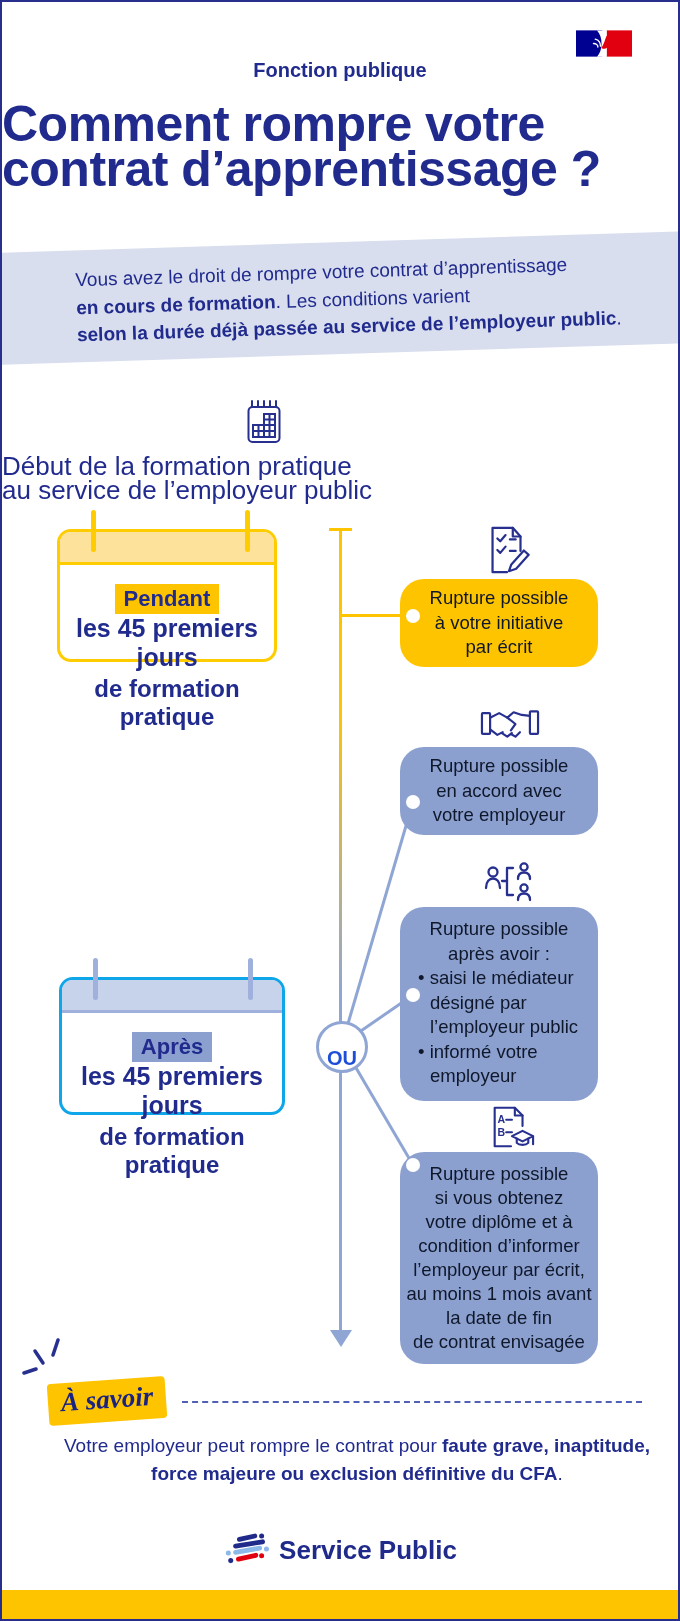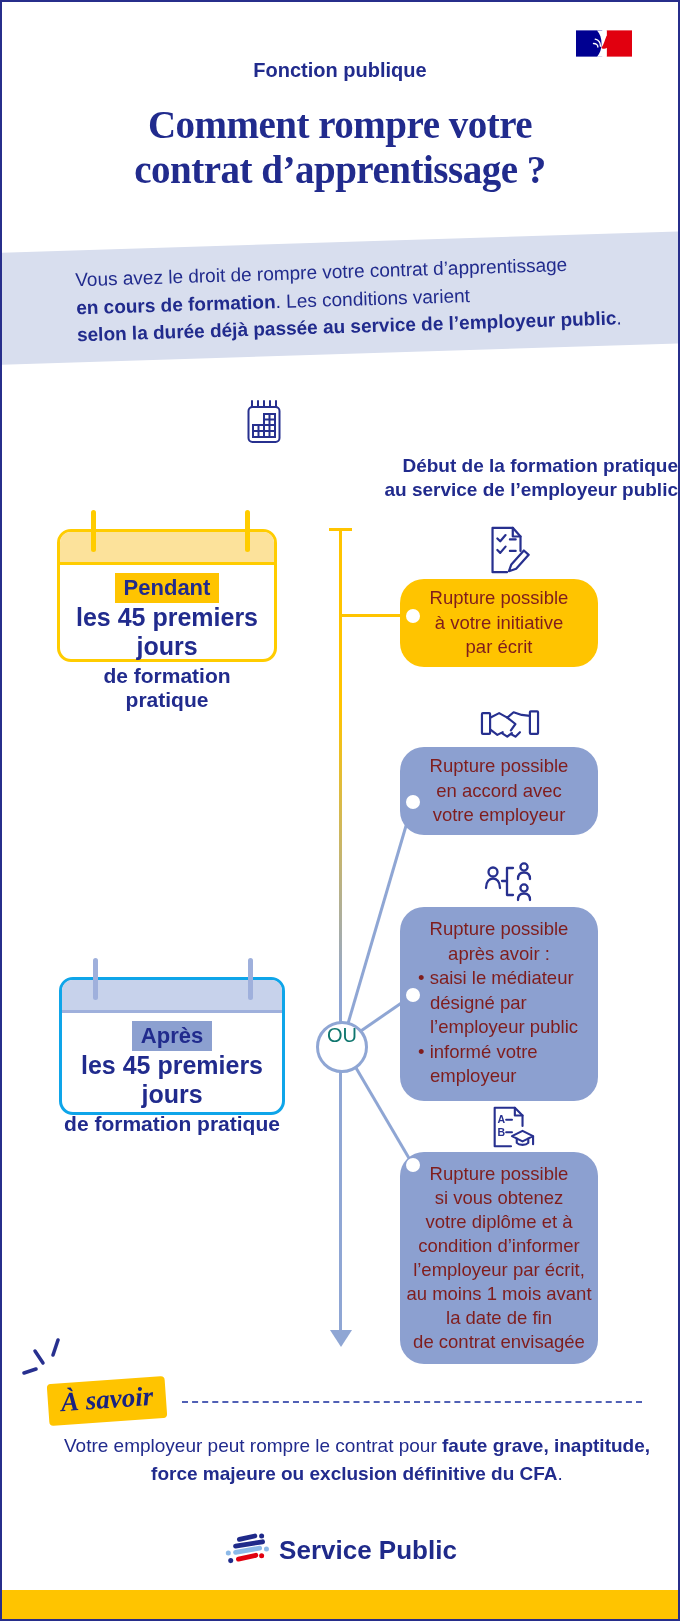--- a/index.html
+++ b/index.html
@@ -5,56 +5,56 @@
   html,body{margin:0;padding:0;background:#fff;}
   .page{
     position:relative;width:680px;height:1621px;box-sizing:border-box;
     background:#ffffff;border:2px solid #272e8b;overflow:hidden;
     font-family:"Liberation Sans",sans-serif;color:#212b8d;
   }
   .abs{position:absolute;}
   
   .kicker{left:0;right:0;top:57;top:57px;text-align:center;font-size:20px;font-weight:700;}
   .flag{left:574px;top:28px;width:56px;height:27px;}
-  .title{left:0;right:0;top:100px;text-align:center;font-size:39px;line-height:45px;font-weight:800;letter-spacing:-0.5px;font-family:Liberation Serif, serif;}
+  .title{left:0;right:0;top:100px;font-size:50px;line-height:45px;font-weight:800;letter-spacing:-0.5px;}
   
   .intro-band{left:-8px;top:240px;width:696px;height:112px;background:#d8deee;transform:rotate(-1.8deg);}
   .intro-text{padding:16px 0 0 82px;font-size:19px;line-height:27.5px;}
   
   .start-icon{left:245px;top:398px;width:34px;height:44px;}
-  .start-label{left:0;right:0;top:452px;text-align:right;font-size:19px;line-height:24px;font-weight:700;}
+  .start-label{left:0;right:0;top:452px;text-align:left;font-size:26px;line-height:24px;font-weight:400;}
   .vline{left:337px;top:528px;width:3px;height:800px;
     background:linear-gradient(to bottom,#ffc400 0%,#ffc400 22%,#8fa6d4 58%,#8fa6d4 100%);}
   .vline-cap{left:327px;top:526px;width:23px;height:3px;background:#ffc400;}
   .branch-yellow{left:339px;top:612px;width:66px;height:3px;background:#ffc400;}
   .arrow-head{left:328px;top:1328px;width:0;height:0;
     border-left:11px solid transparent;border-right:11px solid transparent;border-top:17px solid #8fa6d4;}
   .branch-svg{left:330px;top:780px;width:90px;height:400px;}
   .ou-circle{left:314px;top:1019px;width:46px;height:46px;border-radius:50%;background:#fff;
-    border:3px solid #8fa6d4;display:flex;align-items:flex-start;justify-content:center;
-    font-size:20px;font-weight:400;color:#0f766e;z-index:4;}
+    border:3px solid #8fa6d4;display:flex;align-items:flex-end;justify-content:center;
+    font-size:20px;font-weight:700;color:#1d4ed8;z-index:4;}
   .dot{width:14px;height:14px;border-radius:50%;background:#fff;z-index:3;}
   
   .cal{box-sizing:border-box;border-radius:14px;background:#fff;text-align:center;}
   .cal-pendant{left:55px;top:527px;width:220px;height:133px;border:3px solid #ffcc00;}
   .cal-apres{left:57px;top:975px;width:226px;height:138px;border:3px solid #0ea5e9;}
   .cal-band{height:30px;border-radius:10px 10px 0 0;}
   .cal-pendant .cal-band{background:#fce29b;border-bottom:3px solid #ffcc00;}
   .cal-apres .cal-band{background:#c7d2eb;border-bottom:3px solid #9fb0dc;}
   .peg{width:5px;height:42px;border-radius:3px;z-index:2;}
   .peg-y{background:#ffcc00;}
   .peg-b{background:#9fb0dc;}
-  .cal-highlight{display:inline-block;margin-top:8px;padding:2px 9px;font-size:22px;font-weight:800;}
+  .cal-highlight{display:inline-block;margin-top:19px;padding:2px 9px;font-size:22px;font-weight:800;}
   .hl-y{background:#ffc400;}
   .hl-b{background:#8ca0d0;}
   .cal-line1{font-size:25px;font-weight:800;}
-  .cal-line2{margin-top:3px;font-size:21px;font-weight:700;}
+  .cal-line2{margin-top:3px;font-size:24px;font-weight:700;}
   
   .bubble{left:398px;width:198px;box-sizing:border-box;border-radius:24px;
-    text-align:center;font-size:18.5px;line-height:24.5px;font-weight:500;color:#7f1d1d;
+    text-align:center;font-size:18.5px;line-height:24.5px;font-weight:500;color:#0f172a;
     white-space:normal;padding:7px 4px;}
   .pre{white-space:pre-line;}
   .bubble-yellow{top:577px;background:#ffc400;}
   .bubble-blue{background:#8ca0d0;}
   .b-accord{top:745px;}
   .b-mediateur{top:905px;padding:10px 8px 12px 8px;}
   .b-diplome{top:1150px;padding:10px 2px;line-height:24px;}
   .bullet{ text-align:left;padding-left:22px;text-indent:-12px;}
   .bullet::before{content:"• ";}
   

